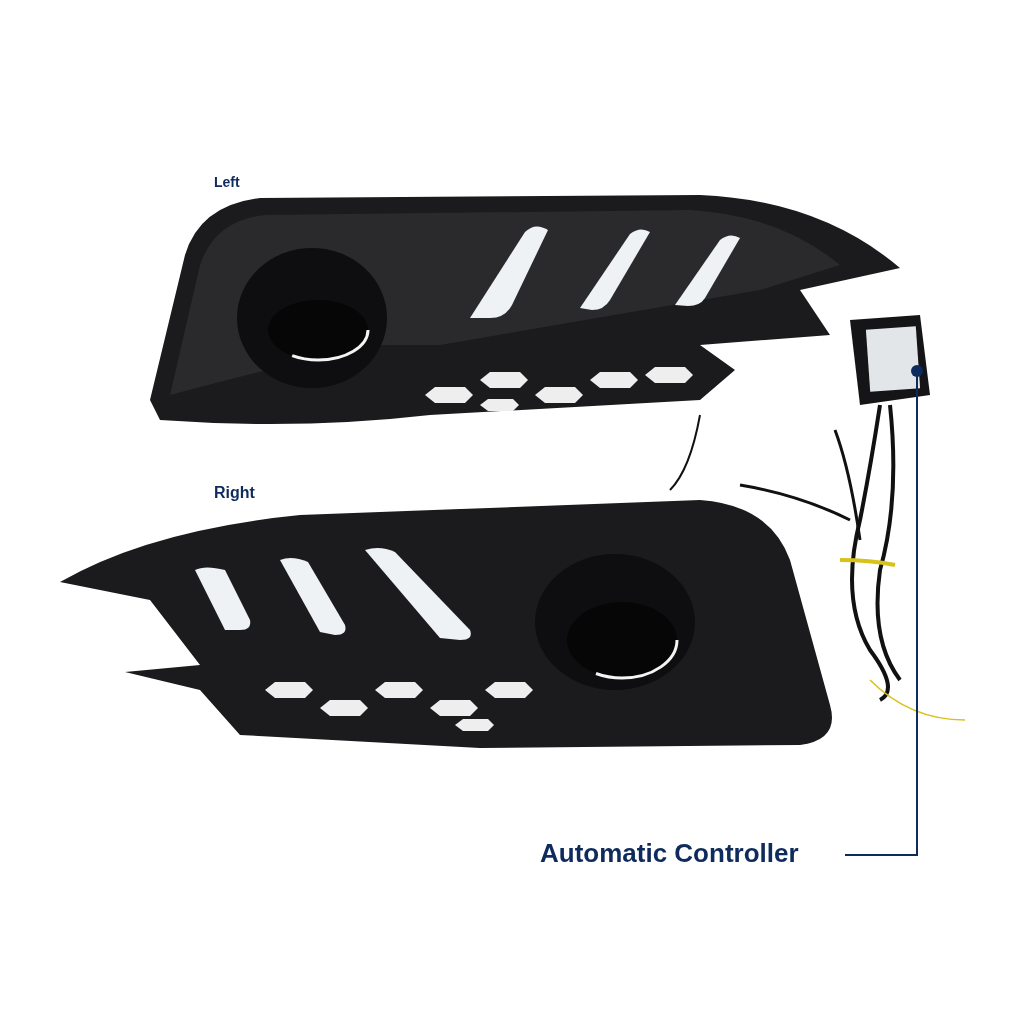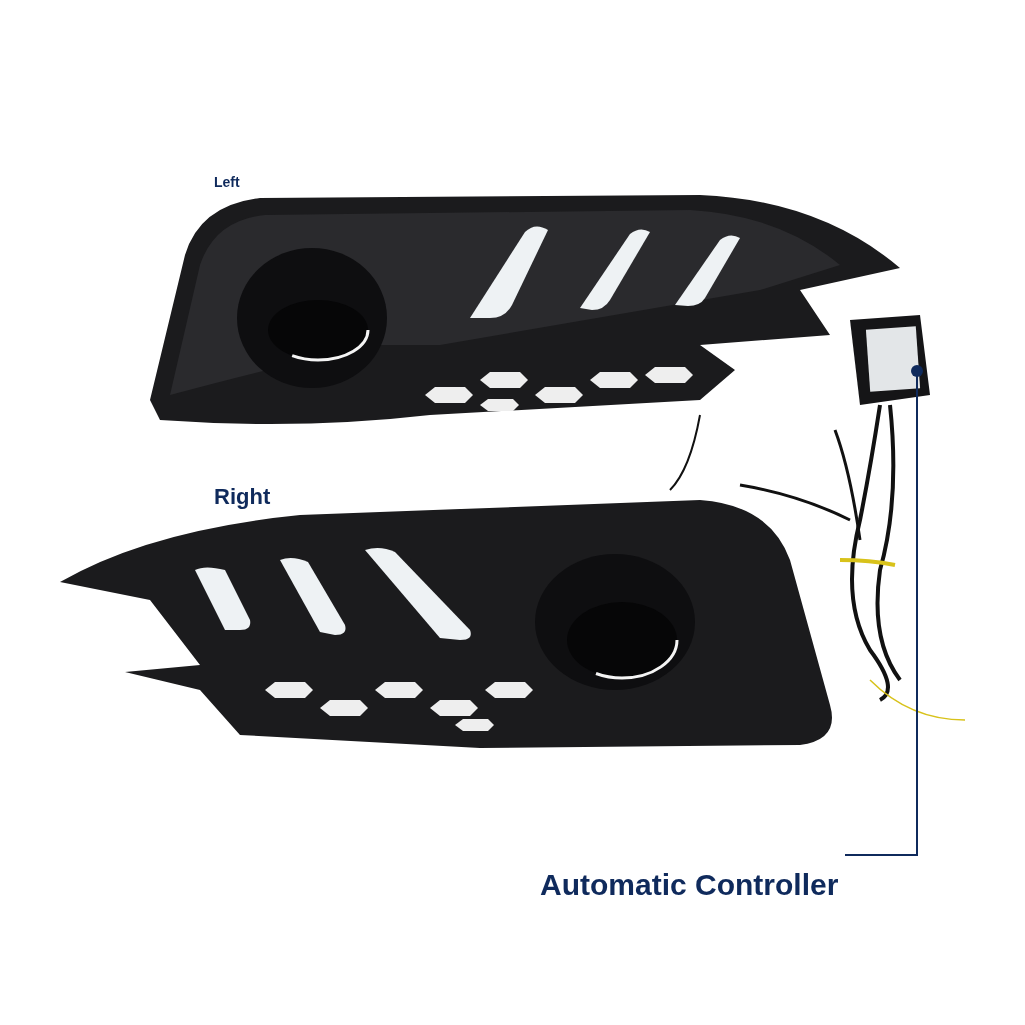--- a/index.html
+++ b/index.html
@@ -1,20 +1,20 @@
 <!DOCTYPE html>
 <html><head>
 <meta charset="utf-8">
 <style>
   html,body{margin:0;padding:0;background:#fff;}
   body{width:1025px;height:1025px;position:relative;overflow:hidden;font-family:"Liberation Sans",sans-serif;}
   .label{position:absolute;color:#0f2a5c;font-weight:bold;}
   #lbl-left{left:214px;top:174px;font-size:14px;}
-  #lbl-right{left:214px;top:484px;font-size:22px;}
-  #lbl-ctrl{left:540px;top:868px;font-size:30px;}
+  #lbl-right{left:214px;top:484px;font-size:16px;}
+  #lbl-ctrl{left:540px;top:838px;font-size:26px;}
   svg{position:absolute;left:0;top:0;}
 </style>
 </head>
 <body>
 
 <span class="label" id="lbl-left">Left</span>
 <span class="label" id="lbl-right">Right</span>
 <span class="label" id="lbl-ctrl">Automatic Controller</span>
 
 <svg width="1025" height="1025" viewBox="0 0 1025 1025">

